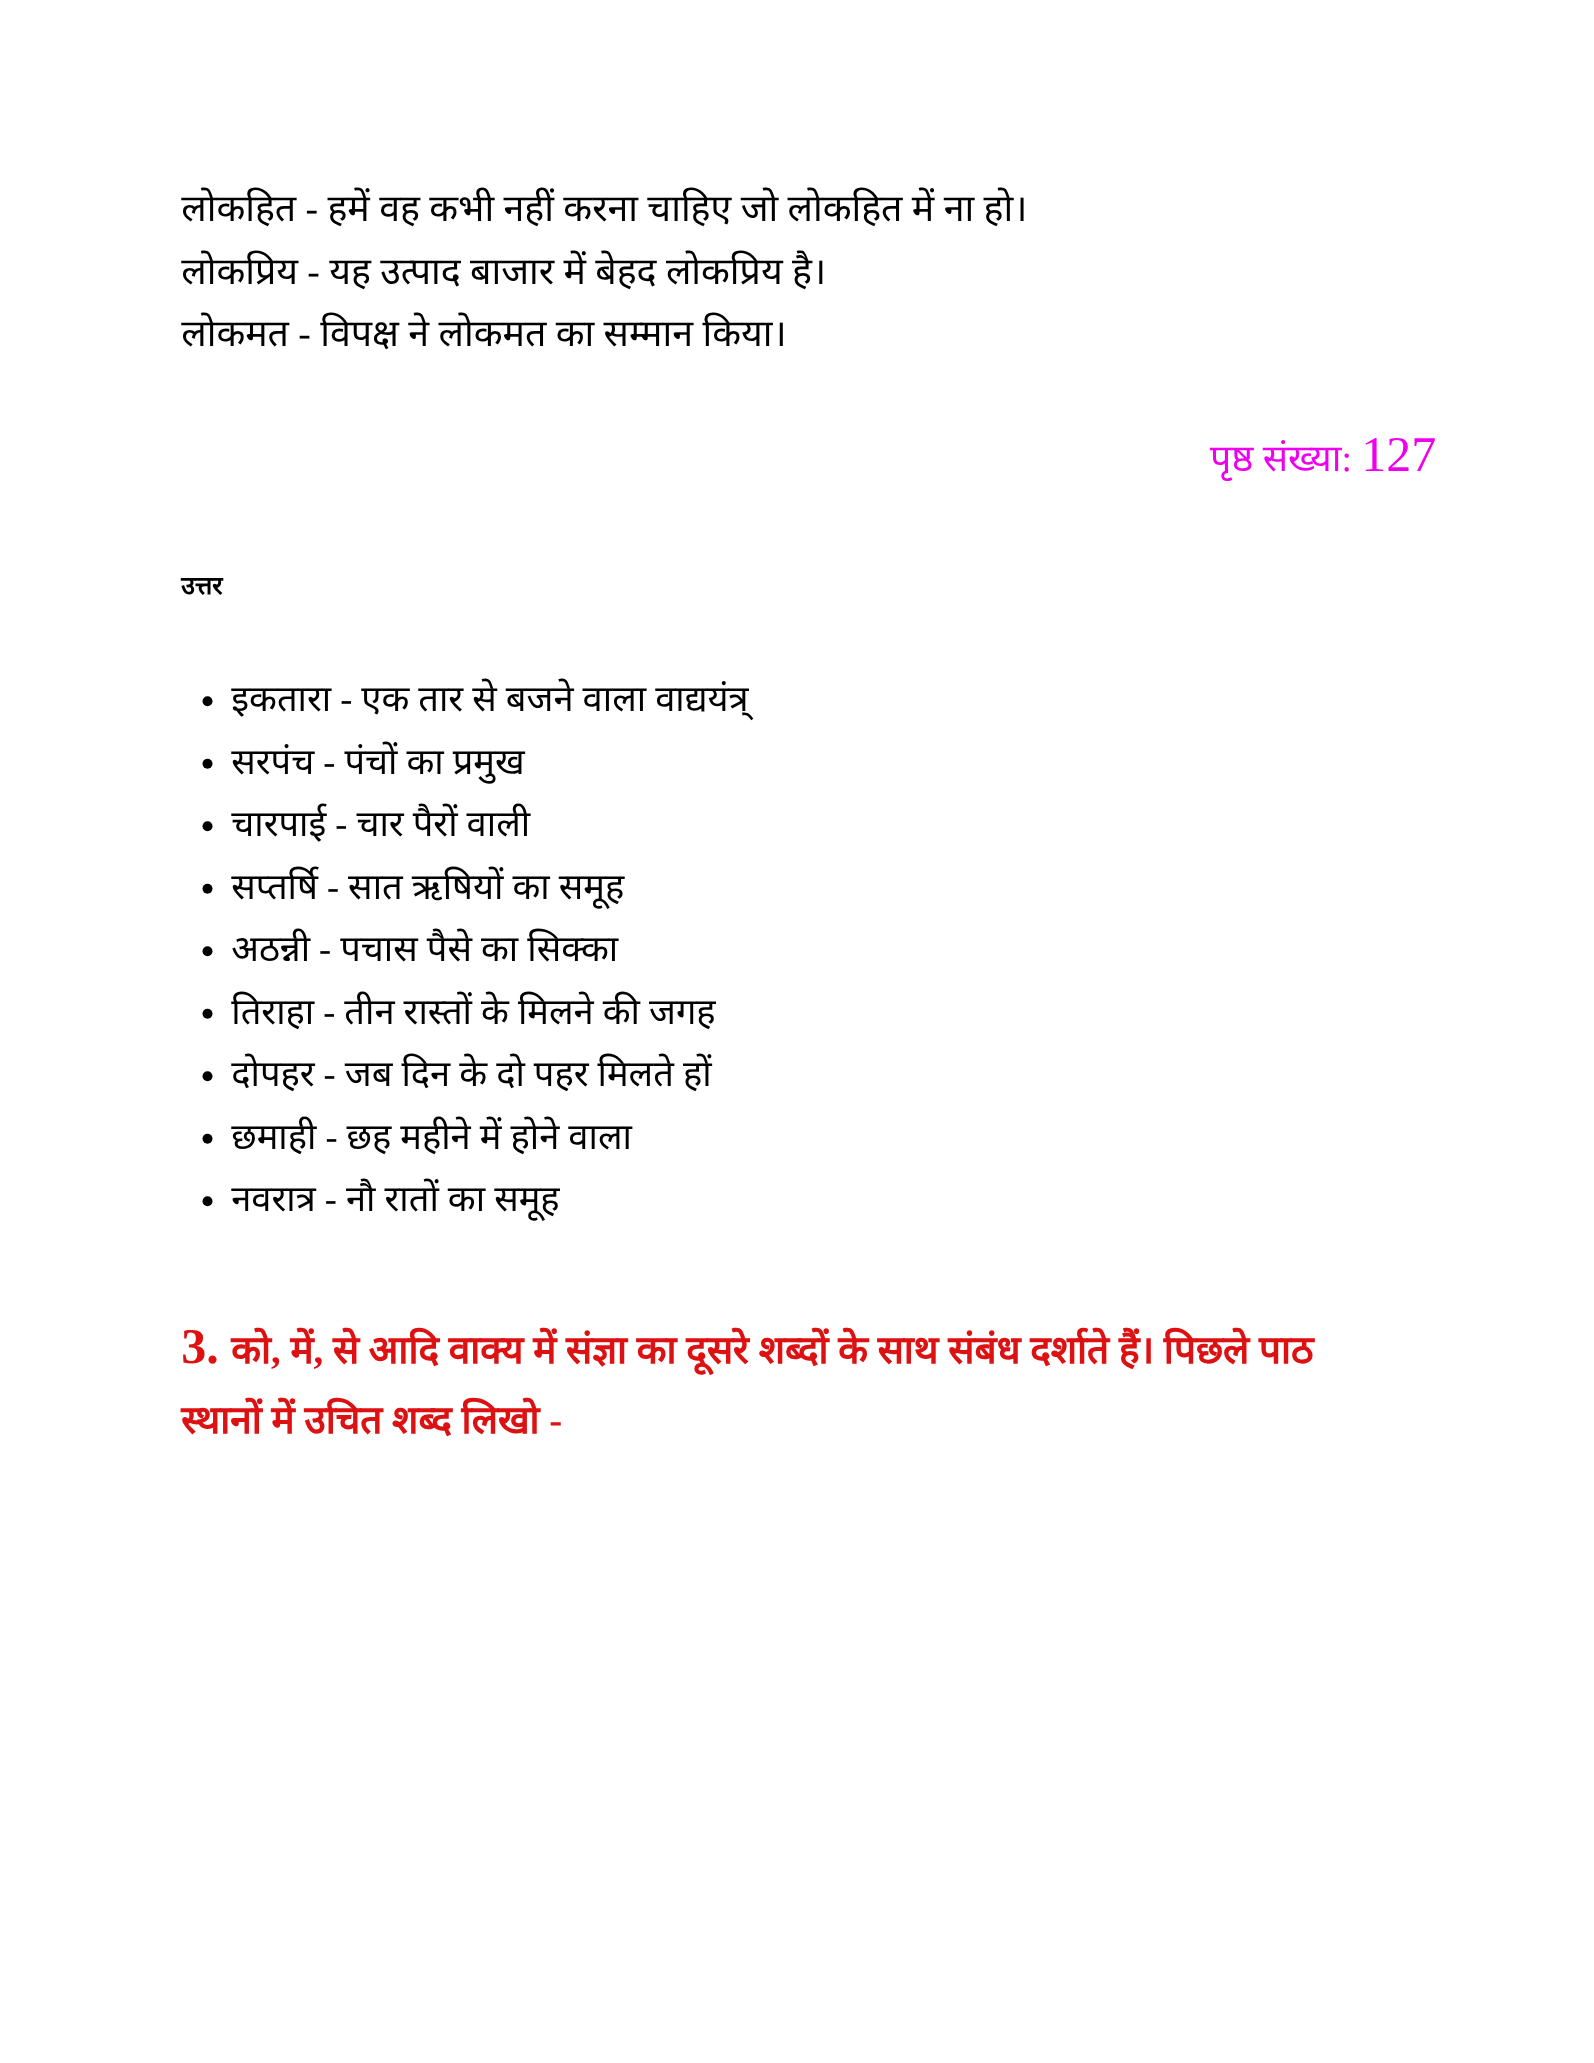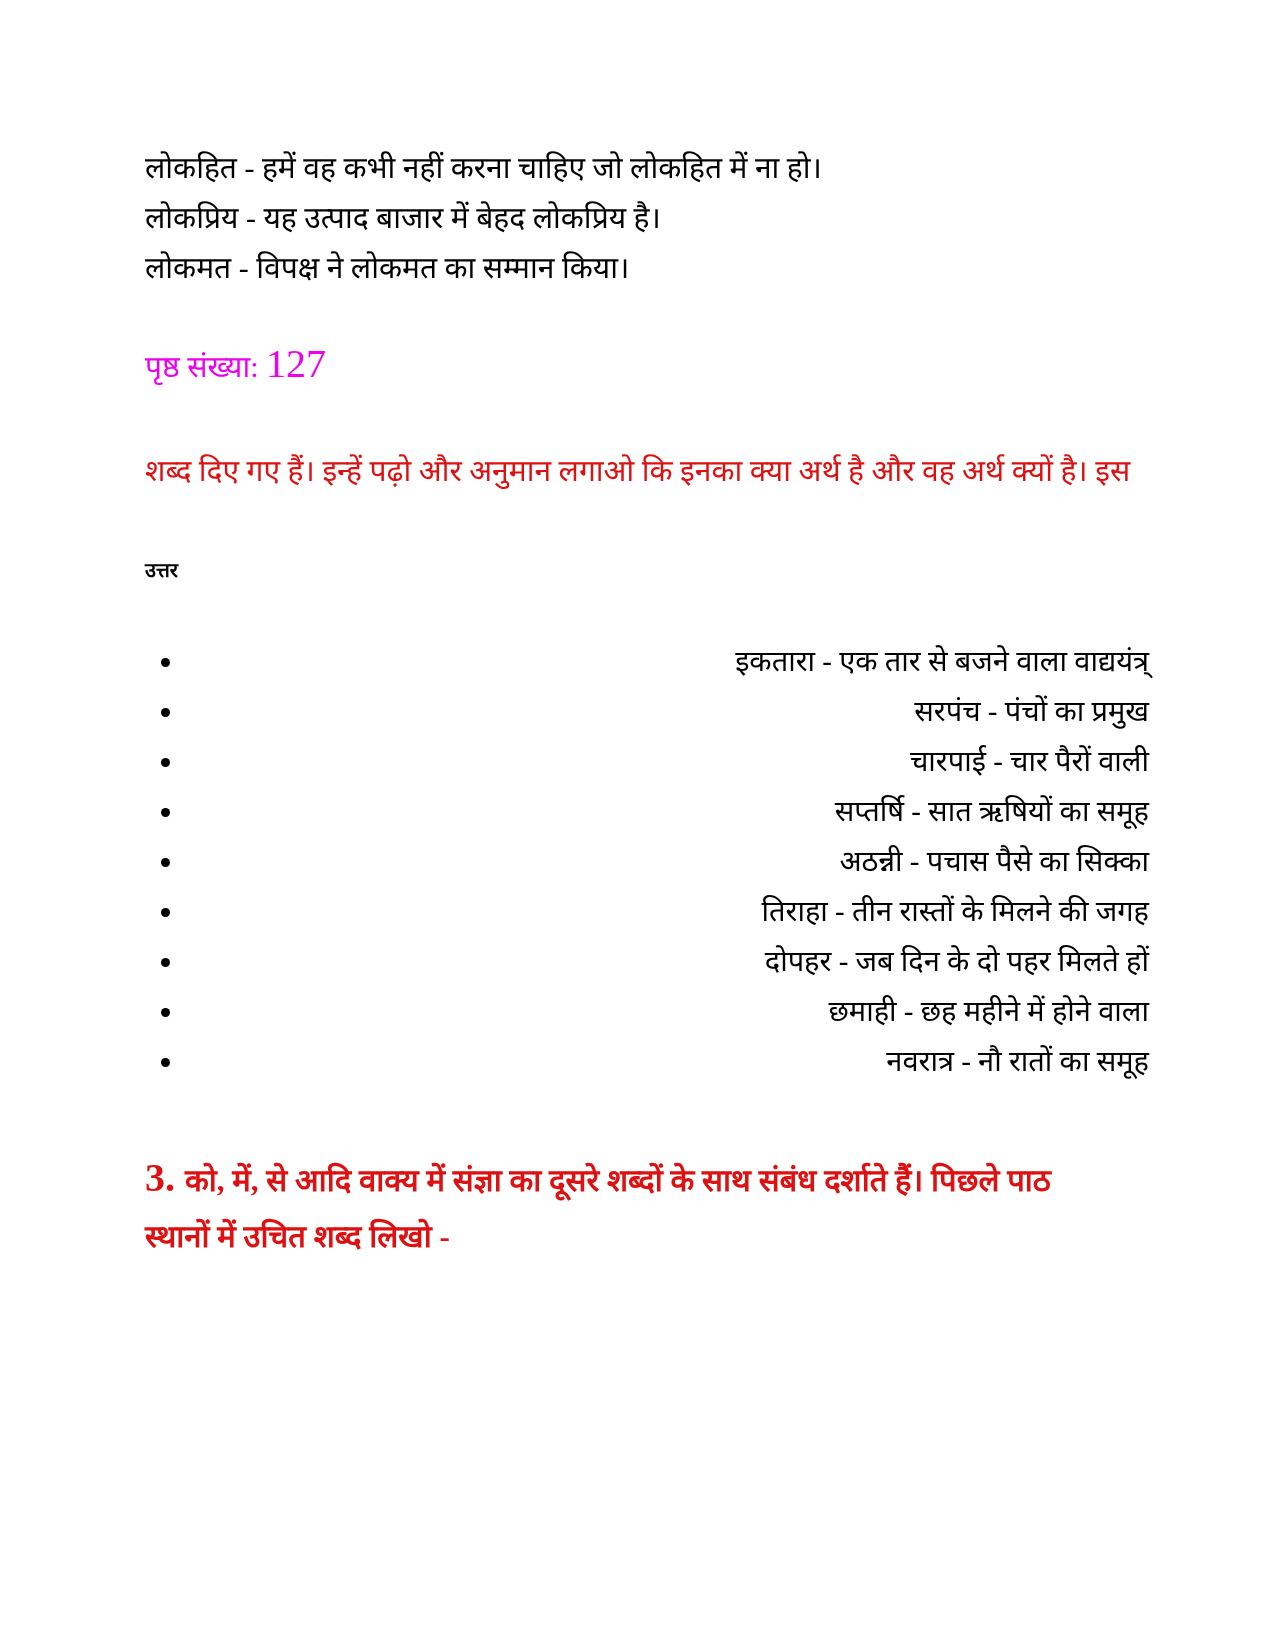--- a/index.html
+++ b/index.html
@@ -30,20 +30,21 @@
     color:var(--ink);
     white-space:nowrap;
   }
   
   .page-number{
     margin-top:46px;
     font-size:30px;
     line-height:50px;
     color:var(--magenta);
     white-space:nowrap;
+    text-align:right;
   }
   .page-number .num{
     font-size:40px;
   }
   
   .q{color:var(--red);}
   .q-line{white-space:nowrap;}
   .q2{
     margin-top:54px;
     font-size:30px;
@@ -59,21 +60,20 @@
     font-size:20px;
     font-weight:bold;
     line-height:44px;
     color:var(--ink);
   }
   
   .answer-list{
     margin:44px 0 0 0;
     padding:0 0 0 40px;
     list-style:disc;
-    text-align:right;
   }
   .answer-list li{
     font-size:29px;
     line-height:50px;
     color:var(--ink);
     white-space:nowrap;
   }
   
   .q3{
     margin-top:64px;
@@ -92,21 +92,20 @@
     <div class="example-line">लोकप्रिय - यह उत्पाद बाजार में बेहद लोकप्रिय है।</div>
     <div class="example-line">लोकमत - विपक्ष ने लोकमत का सम्मान किया।</div>
   </section>
 
   <div class="page-number">
     <span>पृष्ठ संख्या:</span>
     <span class="num">127</span>
   </div>
 
   <section class="q q2">
-    <div class="q-line">शब्द दिए गए हैं। इन्हें पढ़ो और अनुमान लगाओ कि इनका क्या अर्थ है और वह अर्थ क्यों है। इस</div>
   </section>
 
   <h2 class="answer-heading">उत्तर</h2>
 
   <ul class="answer-list">
     <li>इकतारा - एक तार से बजने वाला वाद्ययंत्र्</li>
     <li>सरपंच - पंचों का प्रमुख</li>
     <li>चारपाई - चार पैरों वाली</li>
     <li>सप्तर्षि - सात ऋषियों का समूह</li>
     <li>अठन्नी - पचास पैसे का सिक्का</li>

